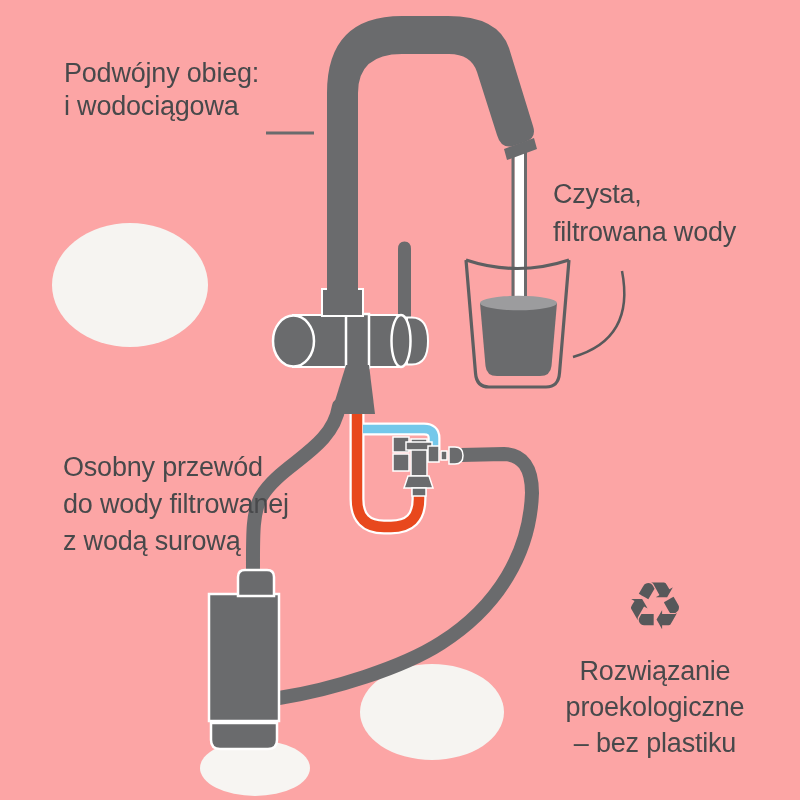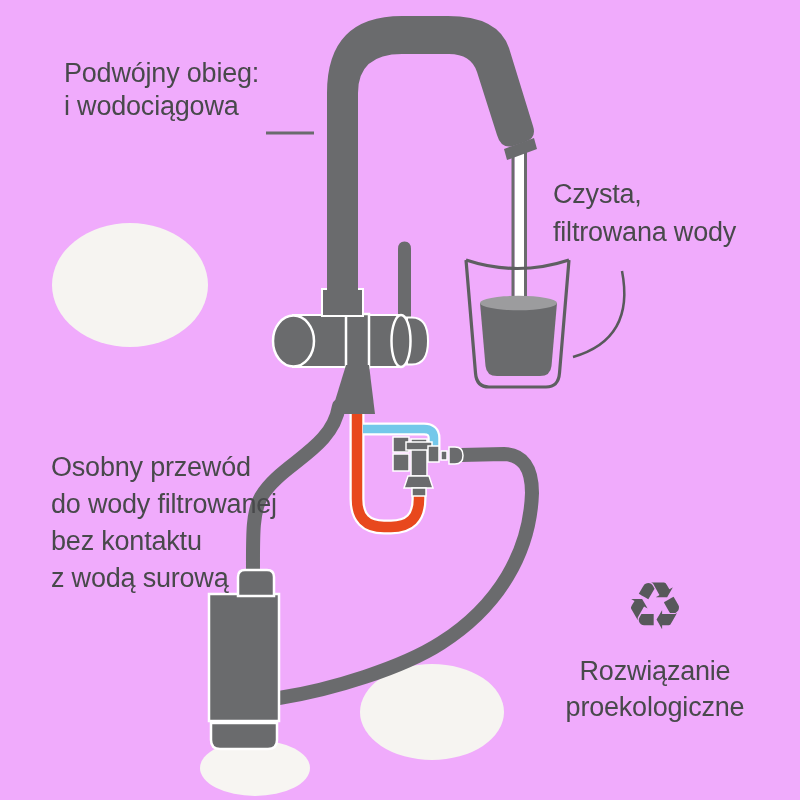--- a/index.html
+++ b/index.html
@@ -1,28 +1,28 @@
 <!DOCTYPE html>
 <html><head>
 <meta charset="utf-8">
 <style>
   html,body{margin:0;padding:0;background:#ffffff;}
   .stage{
-    position:relative;width:800px;height:800px;background:#f0abfc;
+    position:relative;width:800px;height:800px;background:#fca5a5;
     overflow:hidden;font-family:"Liberation Sans","DejaVu Sans",sans-serif;
   }
   .diagram-svg{position:absolute;left:0;top:0;width:800px;height:800px;}
   .ann{
     position:absolute;color:#48494b;font-size:27px;line-height:33px;
     letter-spacing:-0.2px;white-space:nowrap;
   }
   .ann .ln{display:block;}
   .ann-dual{left:64px;top:57px;}
   .ann-clean{left:553px;top:175px;line-height:38px;}
-  .ann-separate{left:51px;top:449px;line-height:37px;}
+  .ann-separate{left:63px;top:449px;line-height:37px;}
   .ann-eco{left:535px;top:653px;width:240px;text-align:center;line-height:36px;}
   .eco-icon{
     position:absolute;left:535px;top:572px;width:240px;text-align:center;
     font-family:"DejaVu Sans",sans-serif;font-size:66px;line-height:70px;
     color:#57585a;
   }
 </style>
 </head>
 <body>
 
@@ -102,24 +102,24 @@
   </div>
 
   <div class="ann ann-clean">
     <span class="ln">Czysta,</span>
     <span class="ln">filtrowana wody</span>
   </div>
 
   <div class="ann ann-separate">
     <span class="ln">Osobny przewód</span>
     <span class="ln">do wody filtrowanej</span>
-    <span class="ln">bez kontaktu</span>
     <span class="ln">z wodą surową</span>
   </div>
 
   <div class="eco-icon">♻</div>
 
   <div class="ann ann-eco">
     <span class="ln">Rozwiązanie</span>
     <span class="ln">proekologiczne</span>
+    <span class="ln">– bez plastiku</span>
   </div>
 
 </div>
 
 </body></html>

